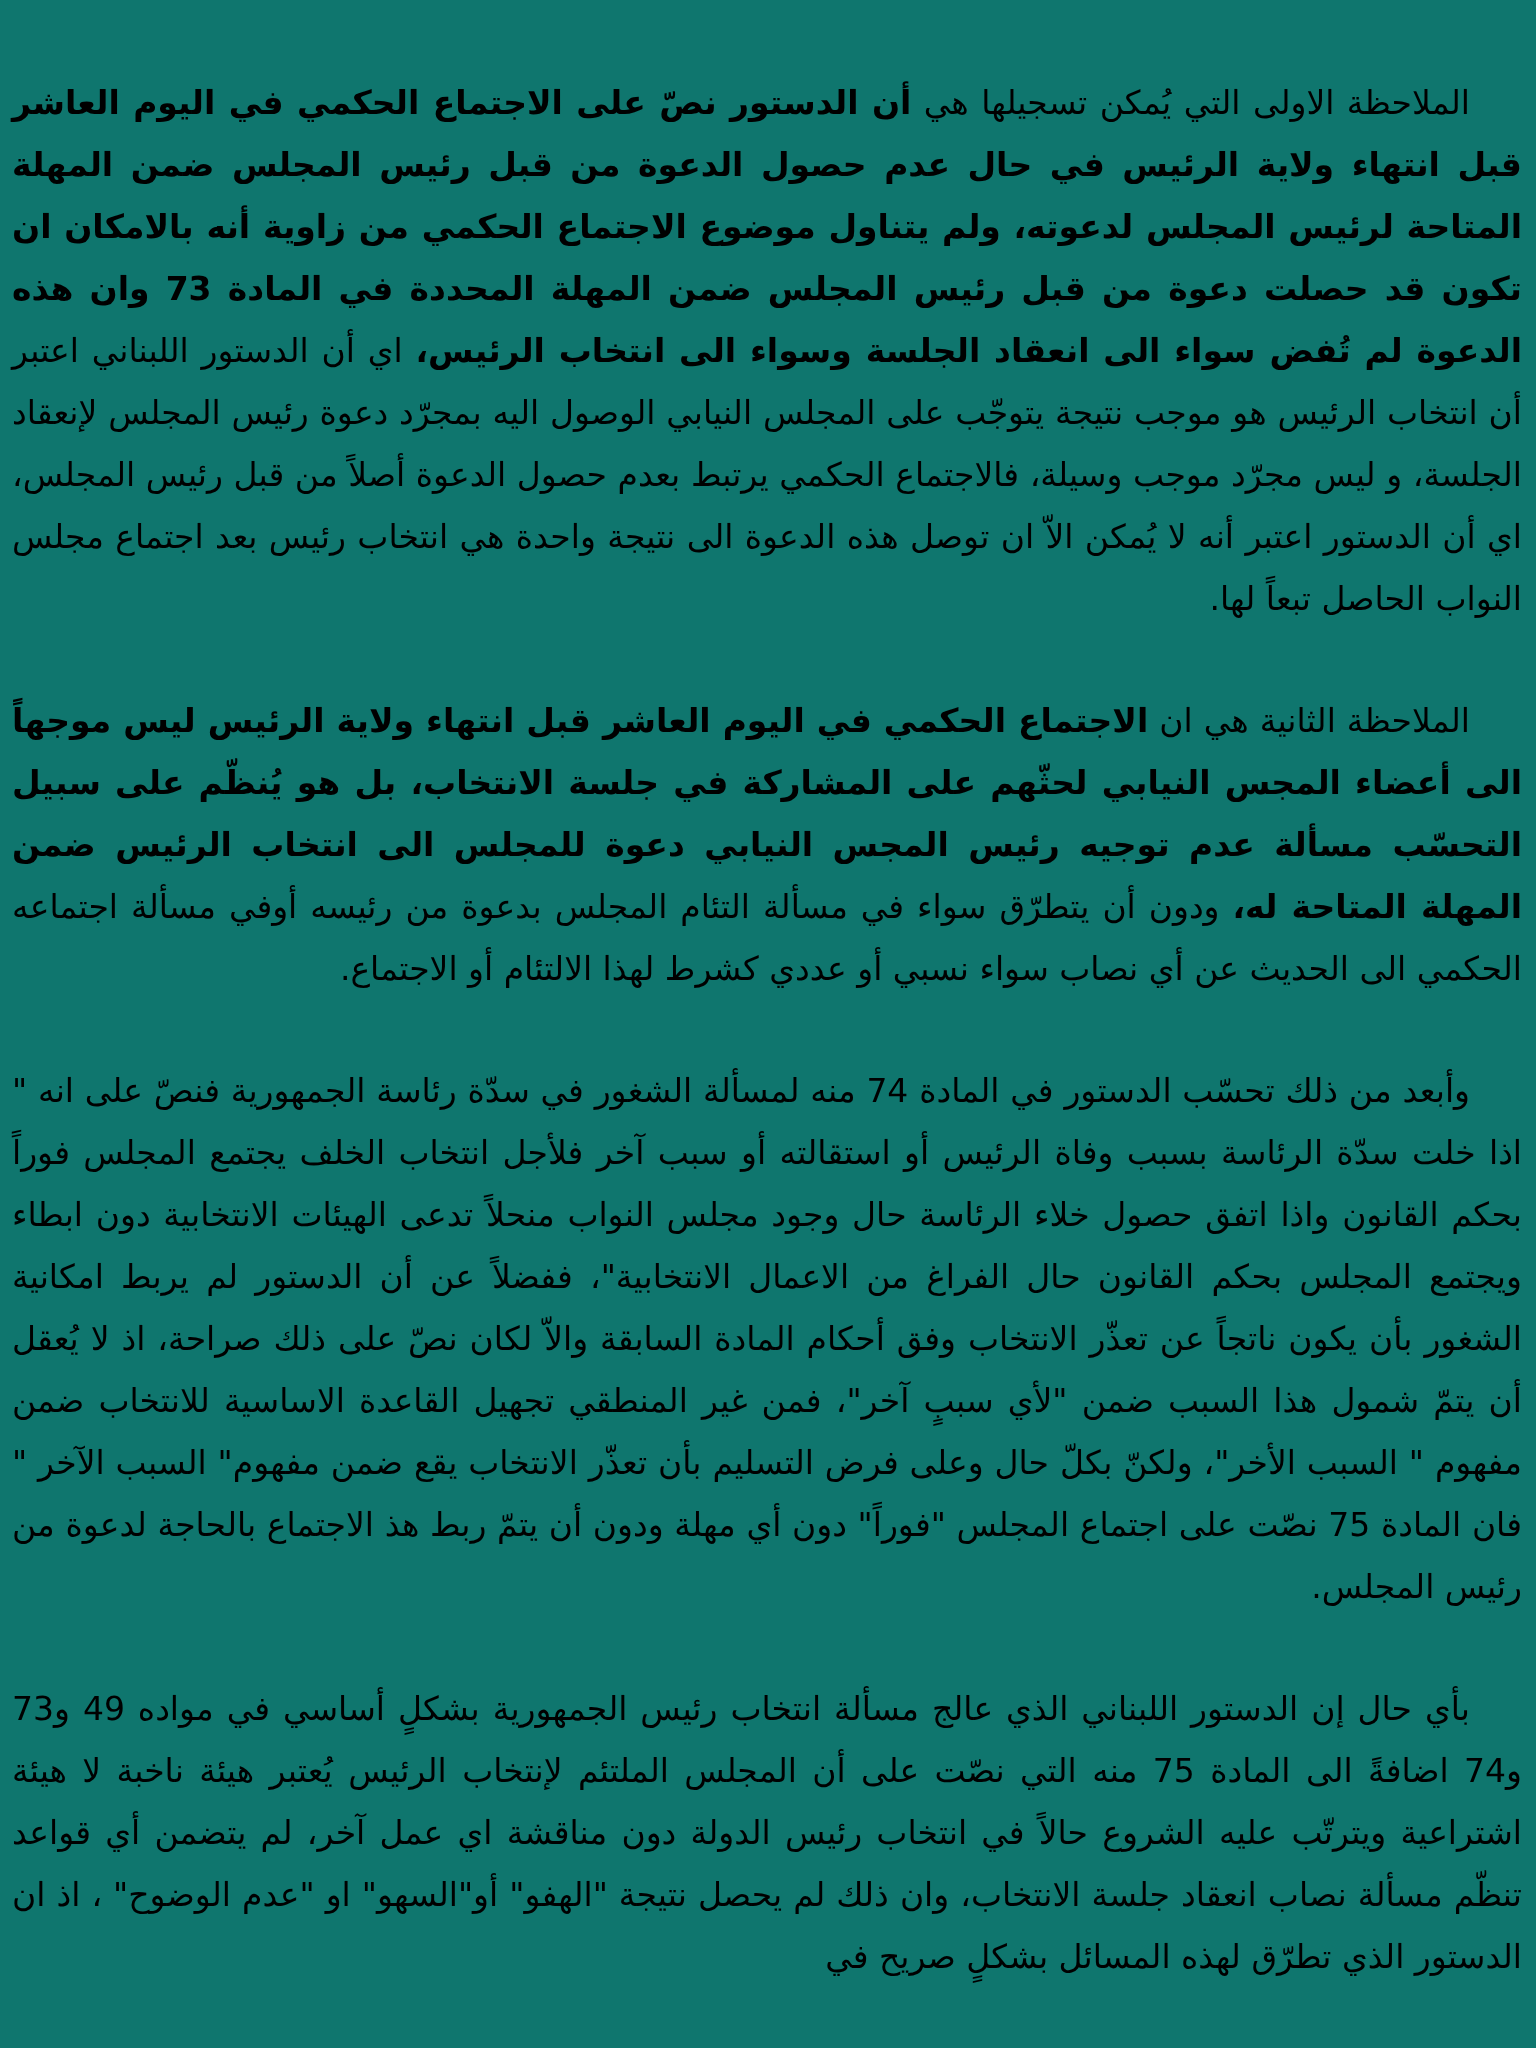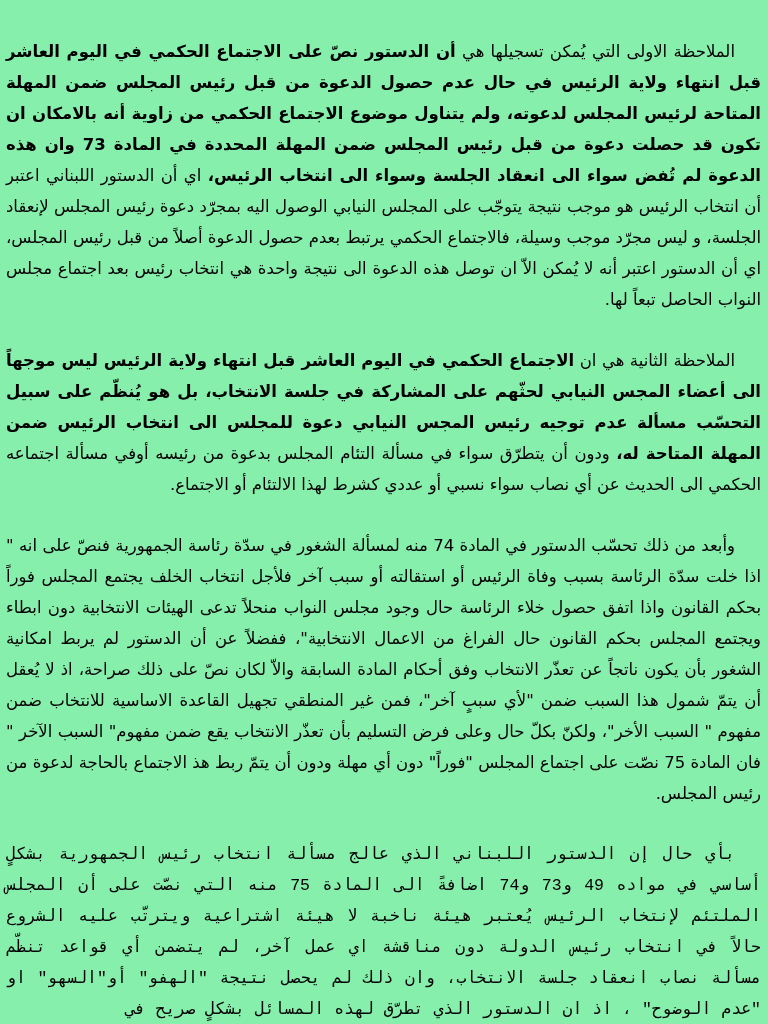--- a/index.html
+++ b/index.html
@@ -9,21 +9,21 @@
   }
   body {
     width: 768px;
     height: 1024px;
     overflow: hidden;
   }
   .page {
     box-sizing: border-box;
     width: 768px;
     height: 1024px;
-    background: #86efac;
+    background: #0f766e;
     color: #000000;
     padding: 36px 7px 0 6px;
   }
   .doc {
     direction: rtl;
     unicode-bidi: embed;
     font-family: "DejaVu Sans", sans-serif;
     font-size: 16.5px;
     line-height: 31px;
     text-align: justify;
@@ -31,21 +31,20 @@
     color: #000000;
   }
   .para {
     margin: 0 0 30px 0;
     text-indent: 26px;
     padding: 0;
   }
   
   .para:last-child {
     margin-top: 28px;
-    font-family: Liberation Mono, monospace;
   }
   .run { font-weight: normal; }
   .run.bold { font-weight: bold; }
 </style>
 </head>
 <body>
 
 <div class="page">
   <div class="doc" id="doc">
       <p class="para"><span class="run">الملاحظة الاولى التي يُمكن تسجيلها هي </span><span class="run bold">أن الدستور نصّ على الاجتماع الحكمي في اليوم العاشر قبل انتهاء ولاية الرئيس في حال عدم حصول الدعوة من قبل رئيس المجلس ضمن المهلة المتاحة لرئيس المجلس لدعوته، ولم يتناول موضوع الاجتماع الحكمي من زاوية أنه بالامكان ان تكون قد حصلت دعوة من قبل رئيس المجلس ضمن المهلة المحددة في المادة 73 وان هذه الدعوة لم تُفض سواء الى انعقاد الجلسة وسواء الى انتخاب الرئيس،</span><span class="run"> اي أن الدستور اللبناني اعتبر أن انتخاب الرئيس هو موجب نتيجة يتوجّب على المجلس النيابي الوصول اليه بمجرّد دعوة رئيس المجلس لإنعقاد الجلسة، و ليس مجرّد موجب وسيلة، فالاجتماع الحكمي يرتبط بعدم حصول الدعوة أصلاً من قبل رئيس المجلس، اي أن الدستور اعتبر أنه لا يُمكن الاّ ان توصل هذه الدعوة الى نتيجة واحدة هي انتخاب رئيس بعد اجتماع مجلس النواب الحاصل تبعاً لها.</span></p>

